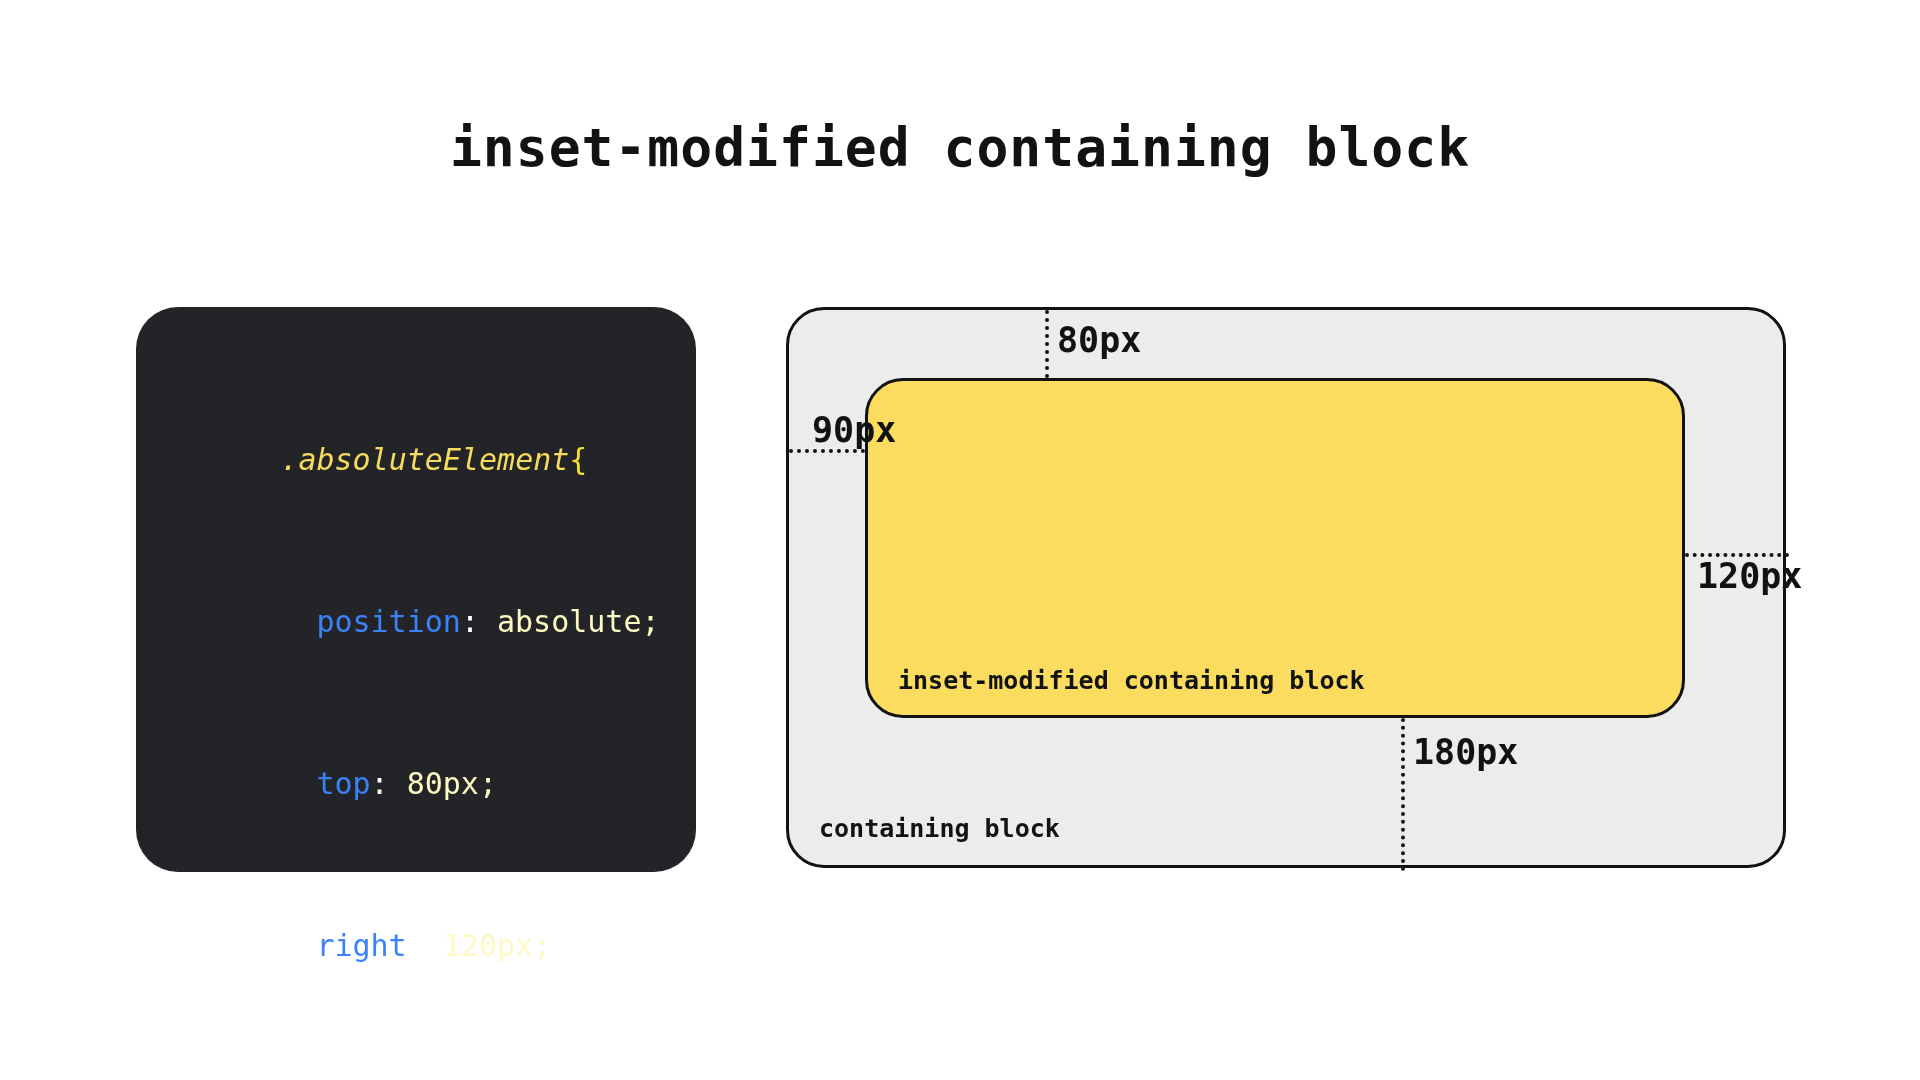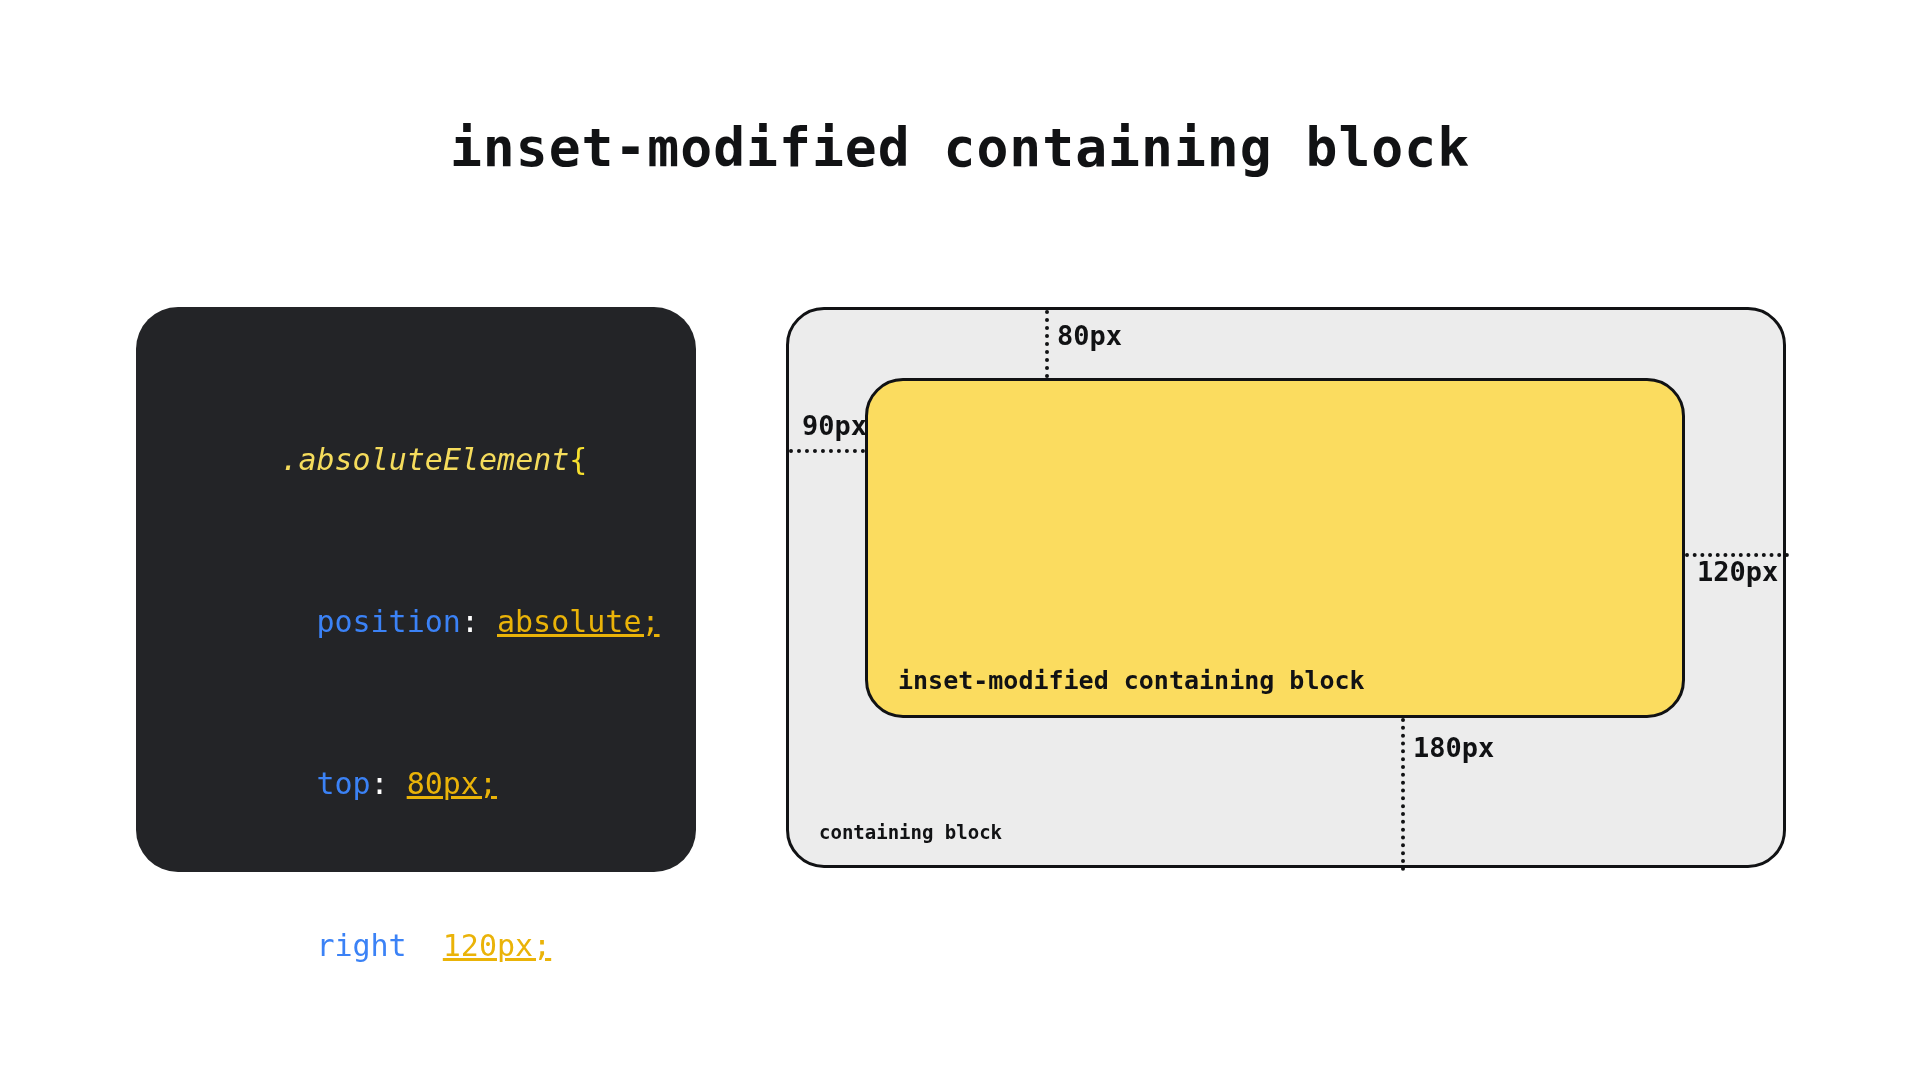--- a/index.html
+++ b/index.html
@@ -53,21 +53,21 @@
     font-size: 30px;
     line-height: 54px;
     white-space: pre;
     color: #ffffff;
     padding-left: 36px;
   }
   .code-line.indent { padding-left: 72px; }
   .tok-selector { color: #f5dc5c; font-style: italic; }
   .tok-brace    { color: #f7e02e; }
   .tok-prop     { color: #3b82f6; }
-  .tok-val      { color: #eab308; text-decoration: underline; }
+  .tok-val      { color: #fef9c3; }
   .tok-punct    { color: #ffffff; }
 
   
   #diagram {
     position: absolute;
     left: 786px;
     top: 307px;
     width: 1000px;
     height: 561px;
   }
@@ -102,51 +102,51 @@
     font-size: 25px;
     color: #111214;
     white-space: pre;
   }
   #containing-block-label {
     position: absolute;
     left: 30px;
     bottom: 22px;
     font-family: "DejaVu Sans Mono", "Liberation Mono", monospace;
     font-weight: bold;
-    font-size: 19px;
+    font-size: 25px;
     color: #111214;
     white-space: pre;
   }
 
   
   .guide-v {
     position: absolute;
     width: 0;
     border-left: 4px dotted #111214;
   }
   .guide-h {
     position: absolute;
     height: 0;
     border-top: 4px dotted #111214;
   }
   .measure-label {
     position: absolute;
     font-family: "DejaVu Sans Mono", "Liberation Mono", monospace;
     font-weight: bold;
-    font-size: 27px;
+    font-size: 35px;
     color: #111214;
     white-space: pre;
   }
 
   
   #guide-top      { left: 256px; top: 0px;   height: 68px; }
   #label-top      { left: 268px; top: 10px; }
   
   #guide-left     { left: 0px;   top: 139px; width: 76px; }
-  #label-left     { left: 13px;   top: 100px; }
+  #label-left     { left: 23px;   top: 100px; }
   
   #guide-right    { left: 896px; top: 243px; width: 104px; }
   #label-right    { left: 908px; top: 202px; margin-top: 44px; }
   
   #guide-bottom   { left: 612px; top: 408px; height: 153px; }
   #label-bottom   { left: 624px; top: 422px; }
 </style>
 </head>
 <body>
 

